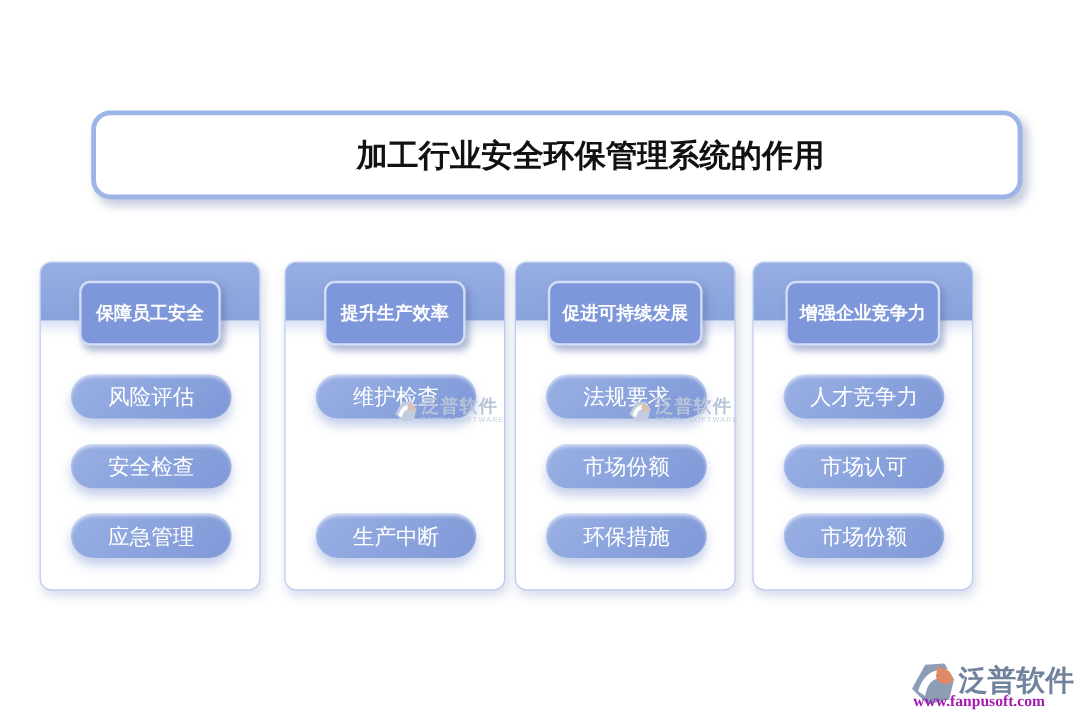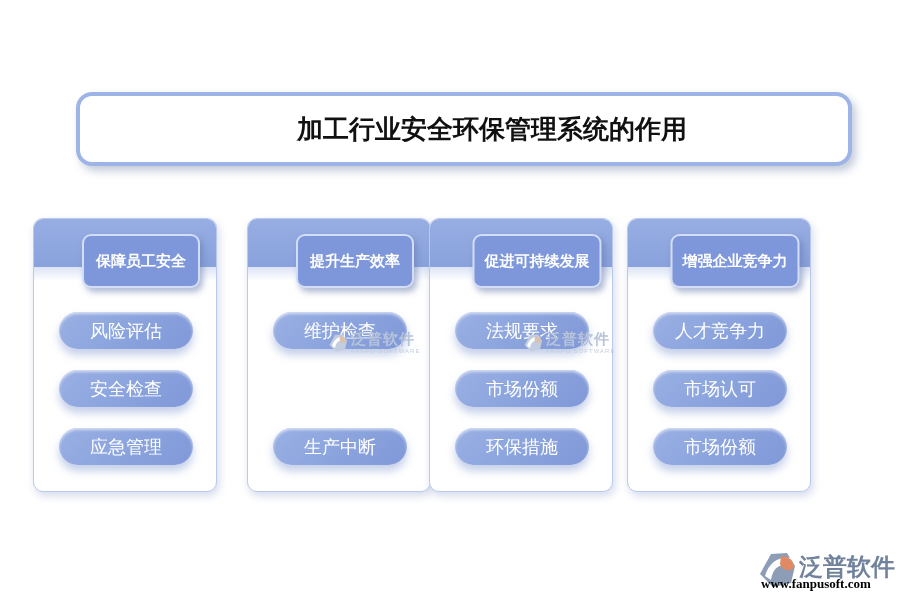--- a/index.html
+++ b/index.html
@@ -11,33 +11,33 @@
           background:#ffffff;border:4px solid #9db4e6;border-radius:16px;
           box-shadow:4px 5px 8px rgba(125,140,175,.45);
           display:flex;align-items:center;justify-content:center;margin-left:40px;}
   .banner .title{margin:0;font-family:"Liberation Serif",serif;font-size:26px;font-weight:bold;
           color:#111111;padding-left:56px;white-space:nowrap;}
 
   
   .card{position:absolute;top:218px;width:184px;height:274px;box-sizing:border-box;
         background:#ffffff;border:1px solid #bac9ee;border-radius:10px;
         box-shadow:2px 4px 9px rgba(150,165,205,.40);}
-  .card.c1{left:33px}.card.c2{left:247px}.card.c3{left:429px}.card.c4{left:627px}
+  .card.c1{left:33px}.card.c2{left:237px}.card.c3{left:429px}.card.c4{left:627px}
 
   .card-band{position:absolute;top:0;left:0;right:0;height:48px;border-radius:9px 9px 0 0;
         background:linear-gradient(180deg,#97aee3 0%,#89a2dc 100%);}
   .card-fade{position:absolute;top:48px;left:0;right:0;height:14px;
         background:linear-gradient(180deg,rgba(137,162,220,.30),rgba(137,162,220,0));}
 
   .card-header{position:absolute;top:15px;left:50%;transform:translateX(-50%);
         min-width:118px;max-width:170px;padding:0 10px;height:54px;box-sizing:border-box;
         background:#7e97da;border:2px solid #d3ddf5;border-radius:9px;
         box-shadow:3px 4px 6px rgba(95,115,170,.50);
         display:flex;align-items:center;justify-content:center;
-        color:#ffffff;font-size:15px;font-weight:bold;white-space:nowrap;margin-left:16px;}
+        color:#ffffff;font-size:15px;font-weight:bold;white-space:nowrap;}
 
   .pill{position:absolute;left:25px;width:134px;height:37px;border-radius:19px;
         background:linear-gradient(135deg,#9ab0e4 0%,#8aa3dd 55%,#8098d8 100%);
         box-shadow:inset 0 2px 3px rgba(255,255,255,.60),0 6px 9px rgba(148,168,215,.55);
         display:flex;align-items:center;justify-content:center;
         color:#ffffff;font-size:18px;font-weight:400;white-space:nowrap;}
   .pill.p1{top:93px}.pill.p2{top:151px}.pill.p3{top:209px}
 
   
   .watermark{position:absolute;top:331px;display:flex;align-items:flex-start;gap:3px;
@@ -46,21 +46,21 @@
   .wm-icon{width:20px;height:20px;margin-top:2px;}
   .wm-texts{display:flex;flex-direction:column;line-height:1;}
   .wm-brand{font-size:15px;font-weight:bold;letter-spacing:1px;}
   .wm-sub{font-size:6px;letter-spacing:1px;margin-top:2px;color:#c3cdde;}
 
   
   .logo-icon{position:absolute;left:757px;top:550px;width:40px;height:40px;}
   .logo-brand{position:absolute;left:799px;top:551px;width:96px;font-size:24px;font-weight:bold;
         color:#71839c;letter-spacing:0px;white-space:nowrap;}
   .logo-url{position:absolute;left:761px;top:576px;font-size:13px;font-weight:bold;
-        color:#000000;font-family:"Liberation Serif",serif;white-space:nowrap;}
+        color:#a21caf;font-family:"Liberation Serif",serif;white-space:nowrap;}
 </style>
 </head>
 <body>
 
 <div class="canvas">
 
   <div class="banner">
     <h1 class="title">加工行业安全环保管理系统的作用</h1>
   </div>
 

